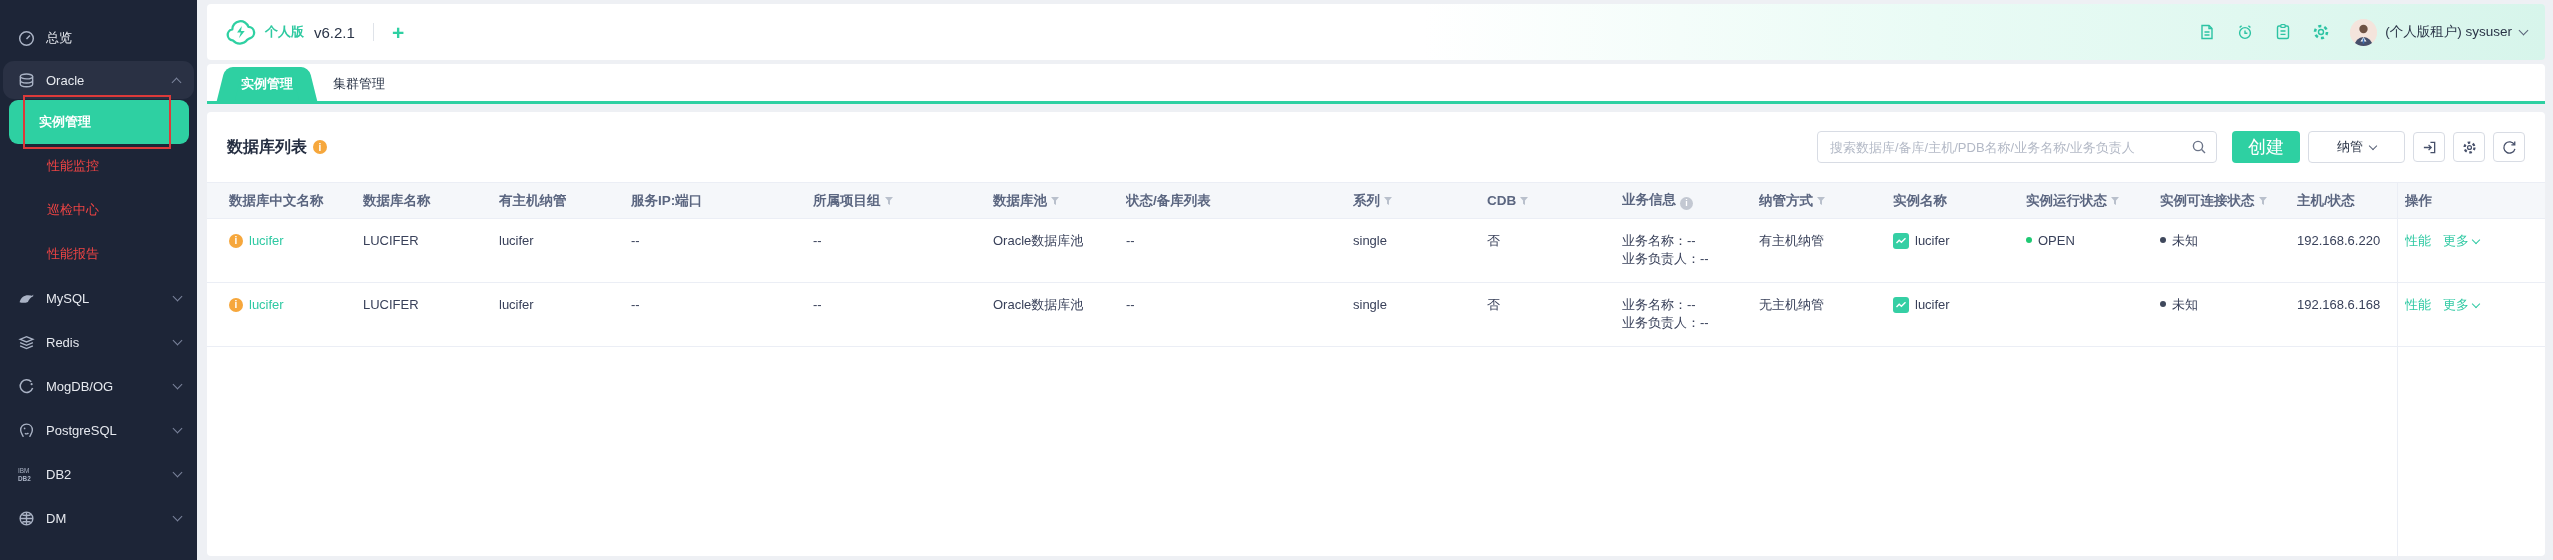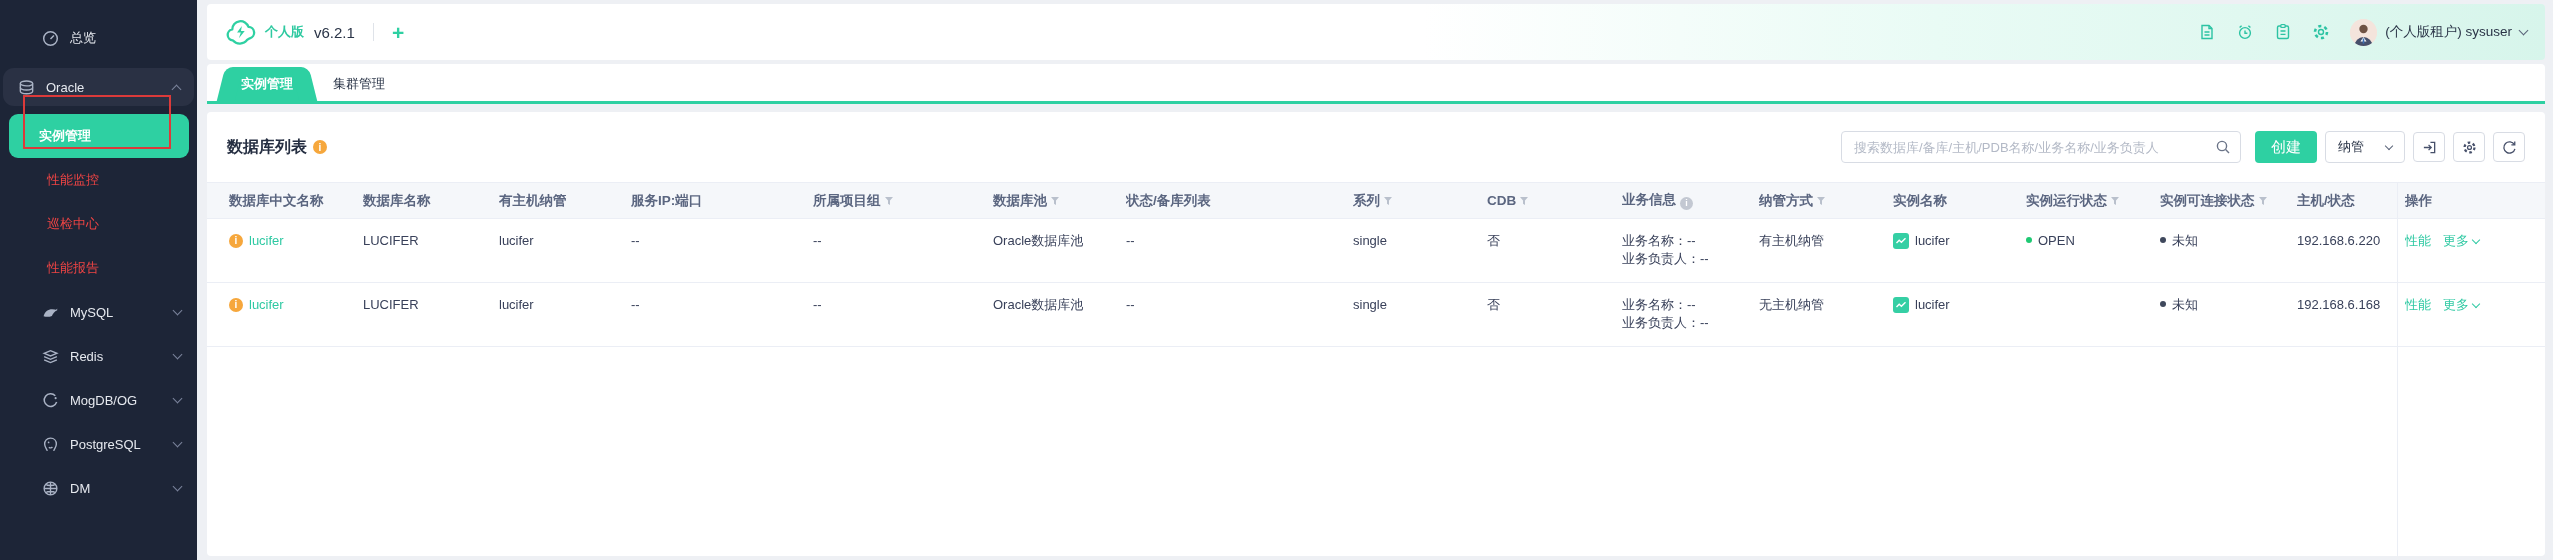--- a/index.html
+++ b/index.html
@@ -2,28 +2,28 @@
 <html><head>
 <meta charset="utf-8">
 <style>
   * { margin:0; padding:0; box-sizing:border-box; }
   html,body { background:#eef0f4; }
   body { font-family:"Liberation Sans","DejaVu Sans",sans-serif; }
   .screen { position:relative; width:2553px; height:560px; background:#eef0f4; overflow:hidden; }
 
   
   .sidebar { position:absolute; left:0; top:0; width:197px; height:560px; background:#1d2537; padding-top:16px; overflow:hidden; }
-  .s-item { height:44px; display:flex; align-items:center; padding:0 16px 0 18px; gap:11px; cursor:pointer;margin-left:24px; }
+  .s-item { height:44px; display:flex; align-items:center; padding:0 16px 0 18px; gap:11px; cursor:pointer; }
   .s-ico { width:17px; height:17px; flex:0 0 17px; color:#aab3c5; display:flex; align-items:center; justify-content:center; }
   .s-ico svg { width:17px; height:17px; display:block; }
   .s-label { font-size:13px; color:#e6e9ef; white-space:nowrap; }
   .chev { width:7px; height:7px; border-right:1.5px solid #7b849c; border-bottom:1.5px solid #7b849c; margin-left:auto; }
   .chev.down { transform:rotate(45deg); margin-top:-4px; }
   .chev.up { transform:rotate(-135deg); margin-top:4px; }
-  .s-grouphead { height:38px; margin:8px 3px; border-radius:11px; background:#2a3144; padding:0 14px 0 15px; }
+  .s-grouphead { height:38px; margin:1px 3px; border-radius:11px; background:#2a3144; padding:0 14px 0 15px; }
   .s-sub { height:44px; display:flex; align-items:center; padding-left:47px; font-size:13px; color:#ef4444; cursor:pointer; }
   .s-sub-active { height:44px; margin:1px 8px 0 9px; border-radius:9px; background:#2ed0a2; color:#ffffff; font-weight:bold; padding-left:30px; }
   .annotation { position:absolute; left:23px; top:95px; width:148px; height:54px; border:2px solid #dc3a3a; z-index:6; pointer-events:none; }
 
   
   .topbar { position:absolute; left:207px; right:8px; top:4px; height:56px; border-radius:4px;
             background:linear-gradient(90deg,#ffffff 0%,#ffffff 52%,#e9fbf5 74%,#d7f5eb 100%);
             display:flex; align-items:center; padding:0 18px; }
   .logo { width:32px; height:26px; }
   .product { margin-left:8px; font-size:13px; font-weight:bold; color:#2ec9a0; }
@@ -49,29 +49,29 @@
   .tab-active::after { right:-8px; transform:skewX(14deg); border-top-right-radius:8px; }
   .tab-idle { height:34px; display:flex; align-items:center; padding:0 28px; font-size:13px; color:#2a3447; cursor:pointer; }
 
   
   .card { position:absolute; left:207px; right:8px; top:112px; bottom:4px; background:#fff; border-radius:4px; overflow:hidden; }
   .toolbar { height:70px; display:flex; align-items:center; padding:0 20px; }
   .list-title { font-size:16px; font-weight:bold; color:#262f42; }
   .info-badge { display:inline-flex; width:14px; height:14px; border-radius:50%; background:#f6a73c; color:#fff;
                 font-size:10px; font-weight:bold; align-items:center; justify-content:center; margin-left:6px; vertical-align:-2px; }
   .controls { margin-left:auto; display:flex; align-items:center; gap:8px; }
-  .searchbox { position:relative; width:400px; margin-right:6px; }
+  .searchbox { position:relative; width:400px; }
   .searchbox input { width:100%; height:32px; border:1px solid #d8dce4; border-radius:4px; padding:0 34px 0 12px;
                      font-size:13px; color:#39415a; font-family:inherit; background:#fff; }
   .searchbox input::placeholder { color:#b3b9c6; }
   .search-ic { position:absolute; right:10px; top:8px; width:16px; height:16px; color:#6b7488; cursor:pointer; }
   .btn-create { height:32px; padding:0 16px; background:#2ed0a2; color:#fff; border:none; border-radius:4px;
-                font-size:15px; font-family:inherit; cursor:pointer; }
-  .btn-manage { height:32px; padding:0 12px; background:#fff; border:1px solid #d8dce4; border-radius:4px;
-                font-size:13px; color:#2a3447; font-family:Liberation Serif, serif; display:flex; align-items:center; gap:22px; cursor:pointer; }
+                font-size:18px; font-family:inherit; cursor:pointer;margin-left:7px; }
+  .btn-manage { height:32px; padding:0 28px; background:#fff; border:1px solid #d8dce4; border-radius:4px;
+                font-size:13px; color:#2a3447; font-family:Liberation Serif, serif; display:flex; align-items:center; gap:7px; cursor:pointer; }
   .chev-sm { width:6px; height:6px; border-right:1.5px solid #5a6378; border-bottom:1.5px solid #5a6378; transform:rotate(45deg); margin-top:-3px; }
   .iconbtn { width:32px; height:30px; background:#fff; border:1px solid #d8dce4; border-radius:4px;
              display:flex; align-items:center; justify-content:center; color:#47506a; cursor:pointer; }
   .iconbtn svg { width:15px; height:15px; display:block; }
 
   
   table { width:100%; border-collapse:collapse; table-layout:fixed; }
   thead th { height:36px; background:#f5f7fa; border-top:1px solid #ebeef5; border-bottom:1px solid #ebeef5;
              font-size:13.5px; font-weight:bold; color:#5b6680; text-align:left; padding:0 8px 0 0; white-space:nowrap; overflow:hidden; }
   tbody td { height:64px; vertical-align:top; padding:13px 8px 0 0; font-size:13px; color:#39415a;
@@ -167,20 +167,30 @@
     </div>
     <div class="s-item">
       <span class="s-ico">
         <svg viewBox="0 0 16 16" fill="none" stroke="currentColor" stroke-width="1.3">
             <path d="M8 2 C11.5 2 13.5 4.5 13.5 7.5 C13.5 10.5 11.5 12 11 14 M8 2 C4.5 2 2.5 4.5 2.5 7.5 C2.5 10.5 4.5 12 5 14"></path>
             <circle cx="6.2" cy="6" r="0.8" fill="currentColor" stroke="none"></circle>
             <path d="M6.5 10.5 C7.5 11.5 9 11.3 9.8 10.3"></path>
           </svg>
       </span>
       <span class="s-label">PostgreSQL</span>
+      <span class="chev down"></span>
+    </div>
+    <div class="s-item">
+      <span class="s-ico">
+        <svg viewBox="0 0 16 16" fill="currentColor">
+            <text x="0" y="7" font-size="6" font-family="inherit">IBM</text>
+            <text x="0" y="14" font-size="6" font-weight="bold" font-family="inherit">DB2</text>
+          </svg>
+      </span>
+      <span class="s-label">DB2</span>
       <span class="chev down"></span>
     </div>
     <div class="s-item">
       <span class="s-ico">
         <svg viewBox="0 0 16 16" fill="none" stroke="currentColor" stroke-width="1.3">
             <circle cx="8" cy="8" r="6"></circle>
             <path d="M8 2 v12 M2 8 h12 M3.8 4.2 C5 5.5 11 5.5 12.2 4.2 M3.8 11.8 C5 10.5 11 10.5 12.2 11.8"></path>
           </svg>
       </span>
       <span class="s-label">DM</span>

